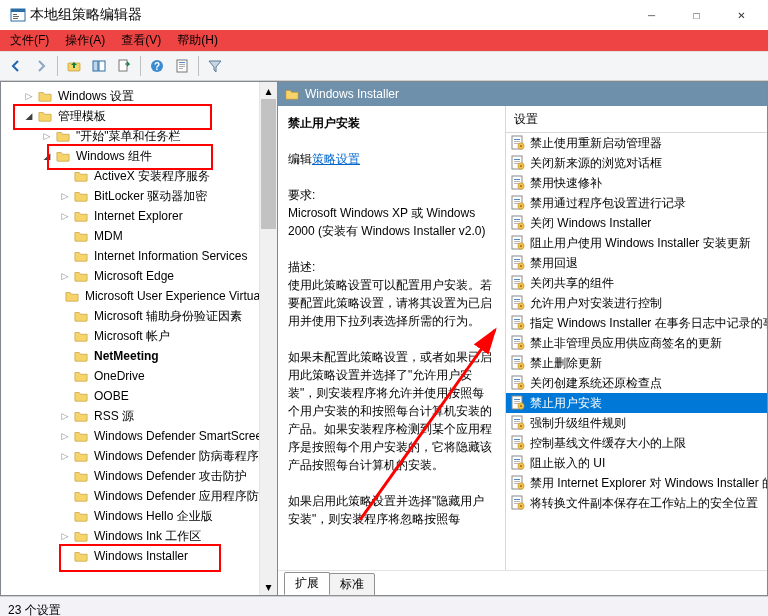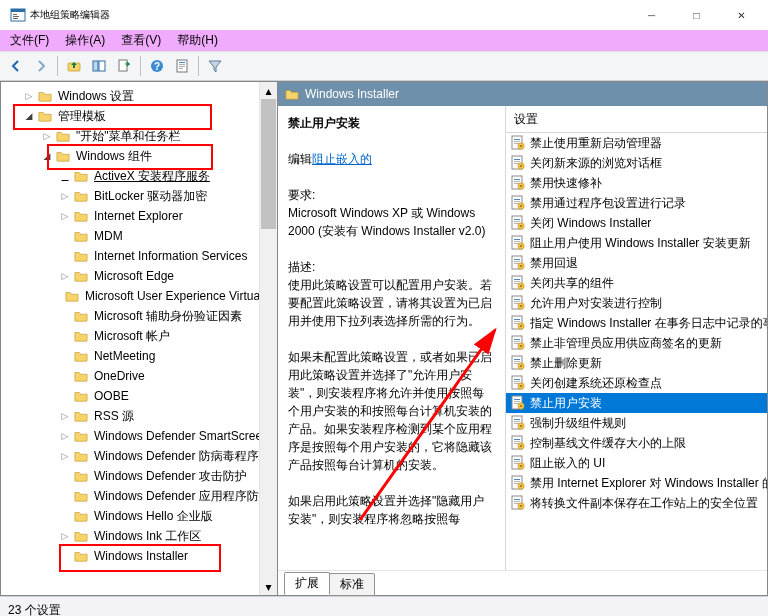--- a/index.html
+++ b/index.html
@@ -1,20 +1,20 @@
 <!DOCTYPE html>
 <html><head>
 <meta charset="utf-8">
 <style>
 html,body{margin:0;padding:0;font-family:"Microsoft YaHei","Segoe UI",sans-serif;font-size:12px;color:#000;background:#fff;width:768px;height:616px;overflow:hidden}
 .titlebar{height:30px;background:#fff;display:flex;align-items:center;padding:0 4px;border-bottom:0}
 .titlebar .icon{width:16px;height:16px;margin:0 4px 0 6px}
-.titlebar .title{flex:1;font-size:10px}
+.titlebar .title{flex:1;font-size:14px}
 .titlebar .winbtn{width:45px;height:30px;display:flex;align-items:center;justify-content:center;font-family:"Segoe UI Symbol";font-size:10px;color:#333}
-.menubar{height:21px;background:#f0abfc;display:flex;align-items:center;padding:0 2px}
+.menubar{height:21px;background:#ef4444;display:flex;align-items:center;padding:0 2px}
 .menubar span{padding:3px 8px;font-size:12px}
 .toolbar{height:28px;background:#f4f5f6;border-top:1px solid #e2e2e2;border-bottom:1px solid #d0d0d0;display:flex;align-items:center;padding:0 4px;gap:1px}
 .tbtn{width:22px;height:22px;display:flex;align-items:center;justify-content:center;border:1px solid transparent;border-radius:2px}
 .tsep{width:1px;height:20px;background:#c0c0c0;margin:0 3px}
 .content{display:flex;height:calc(616px - 30px - 21px - 28px - 22px);border-top:0}
 .treepane{width:276px;border:1px solid #828790;border-right:1px solid #828790;overflow:hidden;position:relative;background:#fff}
 .tree{padding:4px 0 4px 2px;line-height:20px;height:100%;overflow:hidden}
 .trow{display:flex;align-items:center;height:20px;white-space:nowrap}
 .twist{width:16px;display:flex;justify-content:center;color:#595959;font-size:9px}
 .twist.empty{color:transparent}
@@ -146,21 +146,21 @@
           </svg>
           <span class="lbl">"开始"菜单和任务栏</span>
         </div>
         <div class="trow" style="padding-left: 36px;">
           <span class="twist" style="color: rgb(64, 64, 64);">◢</span>
           <svg class="fico" viewBox="0 0 16 16">
             <path class="folder" d="M1 4 h5 l1.5 2 H15 v7 a1 1 0 0 1 -1 1 H2 a1 1 0 0 1 -1 -1 Z"></path>
           </svg>
           <span class="lbl">Windows 组件</span>
         </div>
-        <div class="trow" style="padding-left: 54px; text-decoration: underline;">
+        <div class="trow" style="padding-left: 54px;">
           <span class="twist empty">▷</span>
           <svg class="fico" viewBox="0 0 16 16">
             <path class="folder" d="M1 4 h5 l1.5 2 H15 v7 a1 1 0 0 1 -1 1 H2 a1 1 0 0 1 -1 -1 Z"></path>
           </svg>
           <span class="lbl">ActiveX 安装程序服务</span>
         </div>
         <div class="trow" style="padding-left: 54px;">
           <span class="twist" style="color: rgb(136, 136, 136);">▷</span>
           <svg class="fico" viewBox="0 0 16 16">
             <path class="folder" d="M1 4 h5 l1.5 2 H15 v7 a1 1 0 0 1 -1 1 H2 a1 1 0 0 1 -1 -1 Z"></path>
@@ -209,21 +209,21 @@
           </svg>
           <span class="lbl">Microsoft 辅助身份验证因素</span>
         </div>
         <div class="trow" style="padding-left: 54px;">
           <span class="twist empty">▷</span>
           <svg class="fico" viewBox="0 0 16 16">
             <path class="folder" d="M1 4 h5 l1.5 2 H15 v7 a1 1 0 0 1 -1 1 H2 a1 1 0 0 1 -1 -1 Z"></path>
           </svg>
           <span class="lbl">Microsoft 帐户</span>
         </div>
-        <div class="trow" style="padding-left: 54px;">
+        <div class="trow" style="padding-left: 54px; font-weight: bold;">
           <span class="twist empty">▷</span>
           <svg class="fico" viewBox="0 0 16 16">
             <path class="folder" d="M1 4 h5 l1.5 2 H15 v7 a1 1 0 0 1 -1 1 H2 a1 1 0 0 1 -1 -1 Z"></path>
           </svg>
           <span class="lbl">NetMeeting</span>
         </div>
         <div class="trow" style="padding-left: 54px;">
           <span class="twist empty">▷</span>
           <svg class="fico" viewBox="0 0 16 16">
             <path class="folder" d="M1 4 h5 l1.5 2 H15 v7 a1 1 0 0 1 -1 1 H2 a1 1 0 0 1 -1 -1 Z"></path>
@@ -307,21 +307,21 @@
   <div class="detailpane">
     <div class="dheader">
       <svg class="fico" viewBox="0 0 16 16">
           <path class="folder" d="M1 4 h5 l1.5 2 H15 v7 a1 1 0 0 1 -1 1 H2 a1 1 0 0 1 -1 -1 Z"></path>
         </svg>
       <span>Windows Installer</span>
     </div>
     <div class="dbody">
       <div class="descpane">
         <b>禁止用户安装</b><br><br>
-        <span>编辑</span><a href="#">阻止嵌入的</a><br><br>
+        <span>编辑</span><a href="#">策略设置</a><br><br>
         <span>要求:</span><br>
         <span>Microsoft Windows XP 或 Windows 2000 (安装有 Windows Installer v2.0)</span><br><br>
         <span>描述:</span><br>
         <span>使用此策略设置可以配置用户安装。若要配置此策略设置，请将其设置为已启用并使用下拉列表选择所需的行为。</span><br><br>
         <span>如果未配置此策略设置，或者如果已启用此策略设置并选择了"允许用户安装"，则安装程序将允许并使用按照每个用户安装的和按照每台计算机安装的产品。如果安装程序检测到某个应用程序是按照每个用户安装的，它将隐藏该产品按照每台计算机的安装。</span><br><br>
         <span>如果启用此策略设置并选择"隐藏用户安装"，则安装程序将忽略按照每</span>
       </div>
       <div class="listpane">
         <div class="listhdr">设置</div>
         <div class="listbody" id="listbody">

